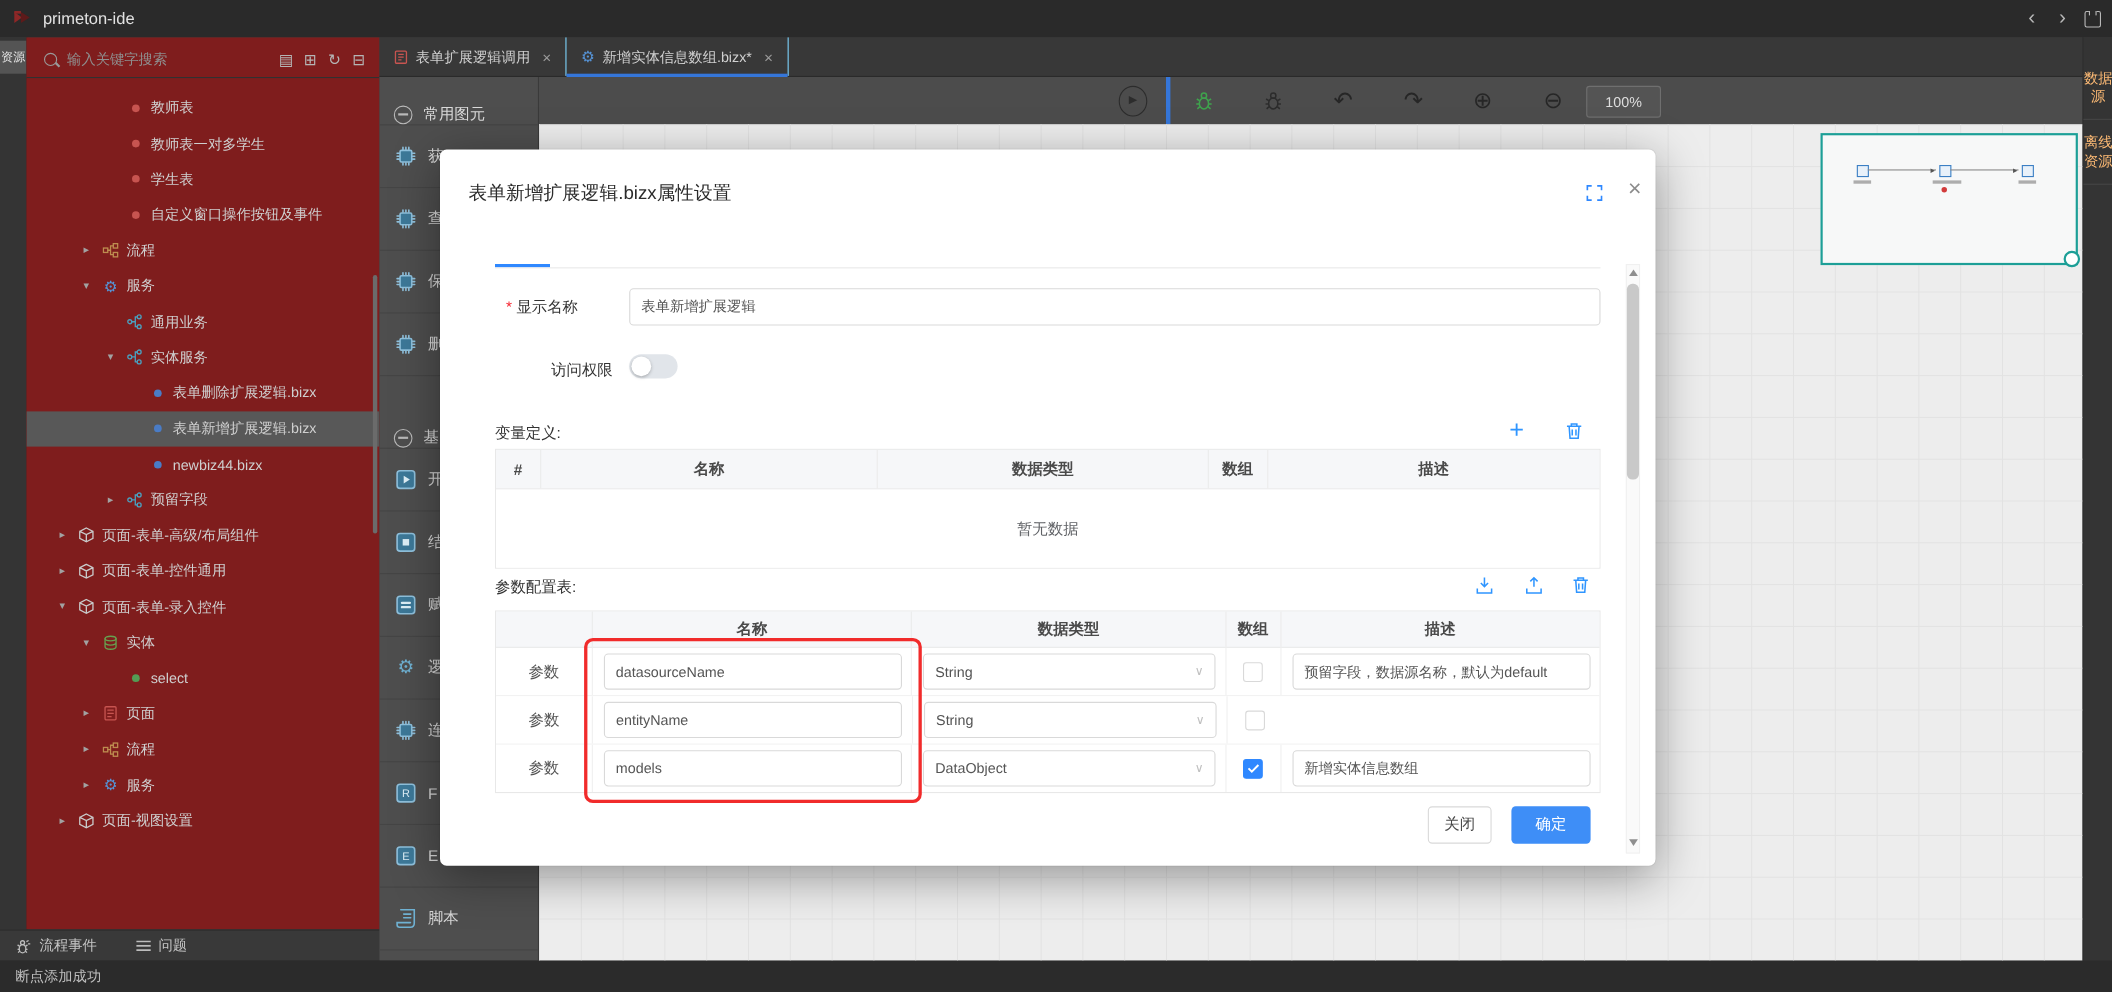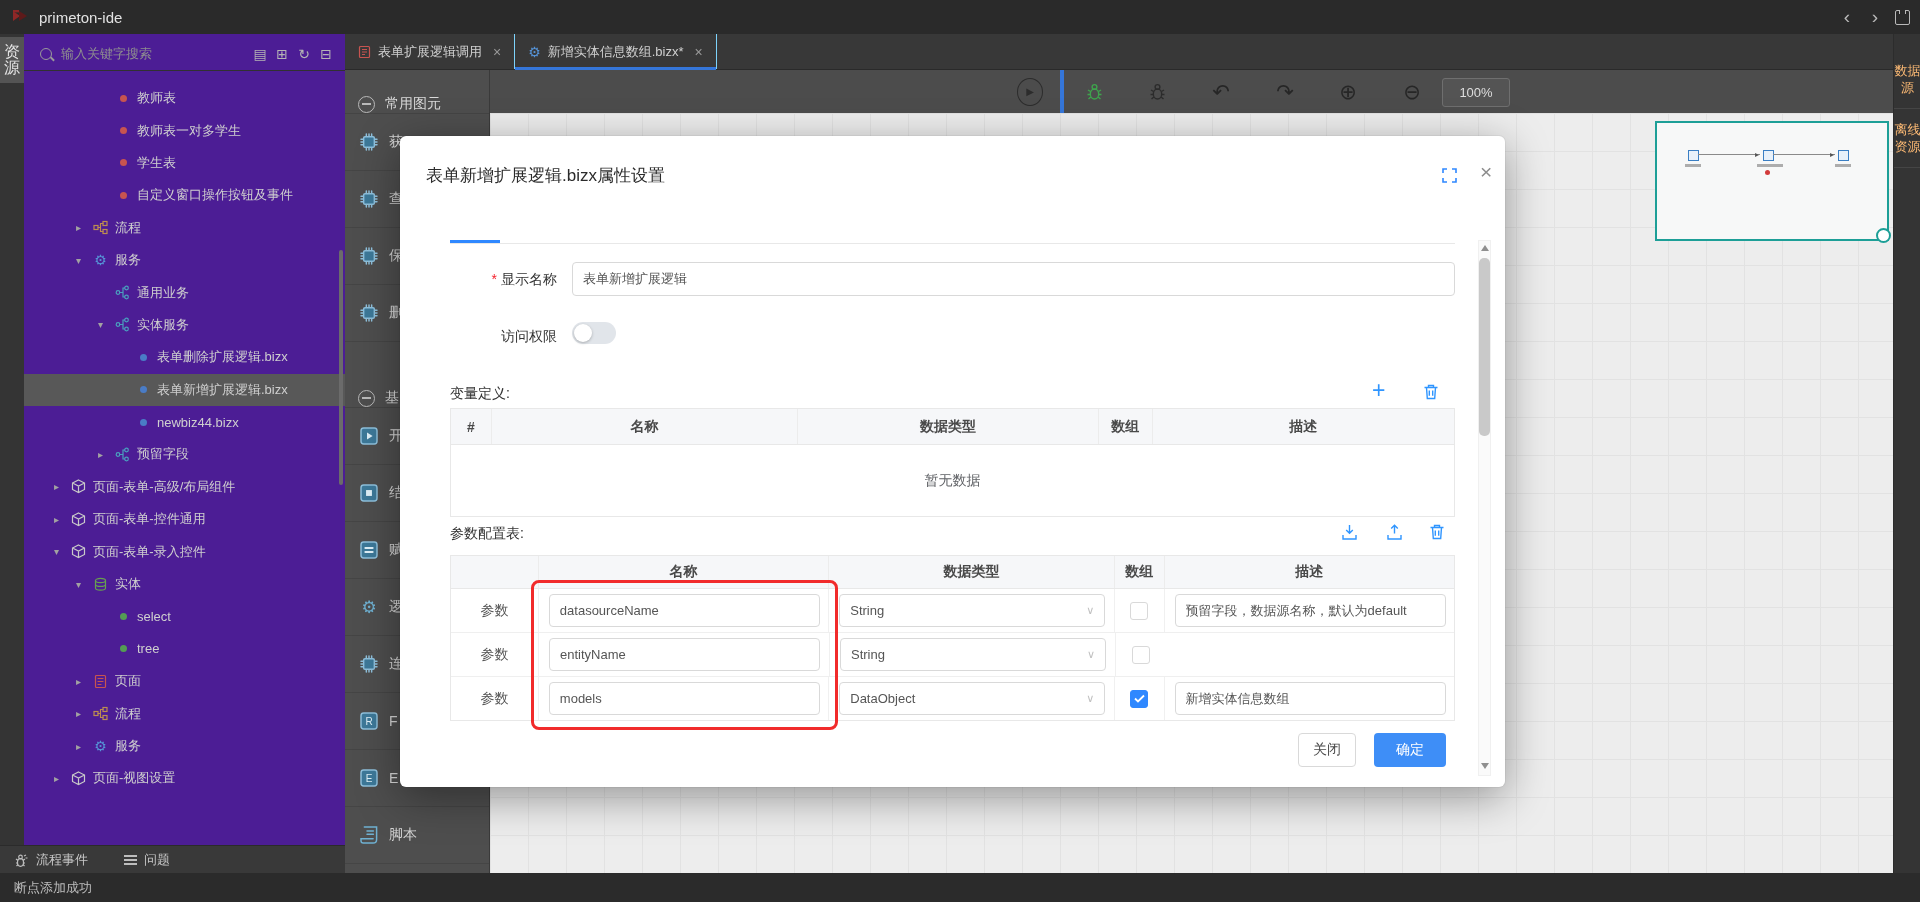--- a/index.html
+++ b/index.html
@@ -11,27 +11,27 @@
   
   #titlebar{position:absolute;left:0;top:0;width:1920px;height:34px;background:#2a2a2a;
             display:flex;align-items:center;color:#e2e2e2}
   #titlebar .apptitle{font-size:15px;margin-left:9px}
   .win-ic{color:#b9b9b9;font-size:19px;line-height:34px;width:28px;text-align:center;cursor:pointer}
   .floppy{width:13px;height:13px;border:1.6px solid #b9b9b9;border-radius:2px;position:relative;margin:0 10px 0 6px;cursor:pointer}
   .floppy::before{content:"";position:absolute;left:3px;top:-1px;width:5px;height:4px;background:#2a2a2a;border-left:1.6px solid #b9b9b9;border-right:1.6px solid #b9b9b9}
 
   
   #leftstrip{position:absolute;left:0;top:34px;width:24px;height:839px;background:#343434;border-right:1px solid #2c2c2c}
-  #leftstrip .vtab{margin-top:3px;background:#545454;color:#e3e3e3;font-size:16px;width:24px;
+  #leftstrip .vtab{margin-top:3px;background:#545454;color:#e3e3e3;font-size:11px;width:24px;
                    padding:7px 0;text-align:center;line-height:16px;cursor:pointer}
   #rightstrip{position:absolute;left:1893px;top:34px;width:27px;height:839px;background:#343434;border-left:1px solid #2c2c2c;color:#fdba74;font-size:13px}
   #rightstrip .vlabel{width:27px;text-align:center;line-height:17px;padding:12px 0;border-bottom:1px solid #454545;cursor:pointer}
 
   
-  #sidebar{position:absolute;left:24px;top:34px;width:321px;height:811px;background:#4c1d95;overflow:hidden}
+  #sidebar{position:absolute;left:24px;top:34px;width:321px;height:811px;background:#7f1d1d;overflow:hidden}
   #searchrow{position:absolute;left:0;top:4px;width:321px;height:32px;border-bottom:1px solid #313131;display:flex;align-items:center}
   .mag{width:10px;height:10px;border:1.5px solid #9a9a9a;border-radius:50%;position:relative;margin-left:16px}
   .mag::after{content:"";position:absolute;left:9px;top:9px;width:5px;height:1.5px;background:#9a9a9a;transform:rotate(45deg)}
   #searchrow .ph{color:#8f8f8f;font-size:13px;margin-left:9px;flex:1}
   .mini-ic{color:#b5b5b5;font-size:14px;width:22px;text-align:center;cursor:pointer}
   #tree{position:absolute;left:0;top:48px;width:321px}
   .tree-row{height:32.4px;display:flex;align-items:center;color:#cfcfcf;font-size:13px;cursor:pointer;white-space:nowrap}
   .tree-row.selected{background:#585858}
   .arrow{width:17px;color:#a2a2a2;font-size:10px;flex:none}
   .tic{width:15px;height:15px;margin-right:7px;flex:none;display:flex;align-items:center;justify-content:center}
@@ -296,24 +296,20 @@
               <path d="M2.5 3.5 V11 C2.5 12.2 4.7 13.2 7.5 13.2 C10.3 13.2 12.5 12.2 12.5 11 V3.5 M2.5 7.2 C2.5 8.4 4.7 9.4 7.5 9.4 C10.3 9.4 12.5 8.4 12.5 7.2"></path>
             </g>
           </svg>
         </span>
         <span>实体</span>
       </div>
       <div class="tree-row" style="padding-left: 92px;">
         <span class="dot" style="background:#549c54"></span>
         <span>select</span>
       </div>
-      <div class="tree-row" style="padding-left: 92px;">
-        <span class="dot" style="background:#549c54"></span>
-        <span>tree</span>
-      </div>
       <div class="tree-row" style="padding-left: 52px;">
         <span class="arrow">▸</span>
         <span class="tic ">
           <svg width="15" height="15" viewBox="0 0 15 15" fill="none" stroke-width="1.2" stroke-linecap="round">
             <g stroke="#c75450">
               <rect x="2.5" y="1.5" width="10" height="12" rx="1"></rect>
               <path d="M5 4.5 H10 M5 7.5 H10 M5 10.5 H8"></path>
             </g>
           </svg>
         </span>
@@ -549,21 +545,21 @@
   <div id="dlg-title">表单新增扩展逻辑.bizx属性设置</div>
   <span id="dlg-full">
     <svg width="15" height="15" viewBox="0 0 15 15" fill="none" stroke="#2f88ff" stroke-width="1.6">
         <path d="M1 5 V1 H5 M10 1 H14 V5 M14 10 V14 H10 M5 14 H1 V10"></path>
       </svg>
   </span>
   <span id="dlg-close">×</span>
   <div id="dlg-tabline"></div>
   <div id="dlg-divider"></div>
 
-  <div class="flabel" style="left:60px;top:135px;width:97px;text-align:right">
+  <div class="flabel" style="left:60px;top:135px;width:97px;">
     <span class="req">*</span><span>显示名称</span>
   </div>
   <input id="dn-input" class="tin" value="表单新增扩展逻辑" style="">
 
   <div class="flabel" style="left:60px;top:192px;width:97px;text-align:right">访问权限</div>
   <div class="toggle"></div>
 
   <div class="sec-label" style="left:50px;top:249px">变量定义:</div>
   <span class="blue-act plus-t" style="left:972px;top:244px">+</span>
   <span class="blue-act" style="left:1022px;top:247px">

